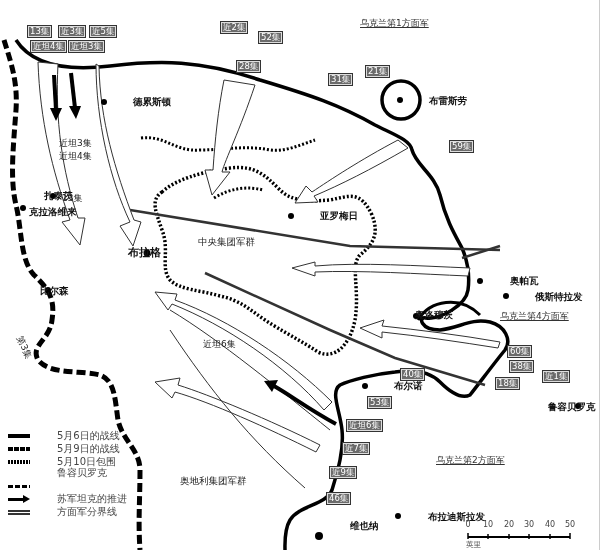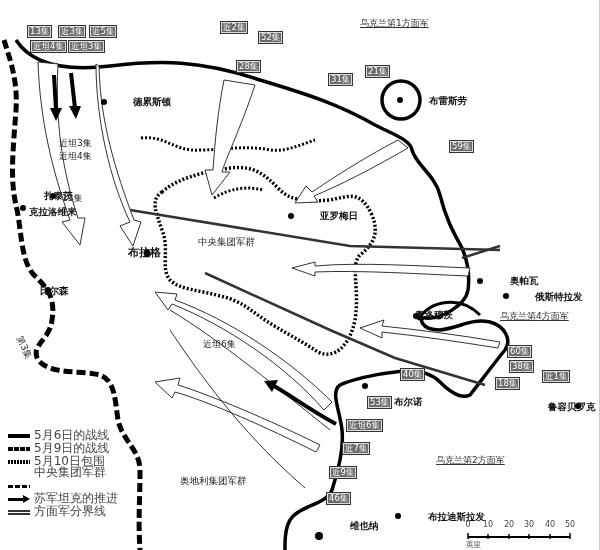--- a/index.html
+++ b/index.html
@@ -7,21 +7,21 @@
     svg { position: absolute; left: 0; top: 0; }
     .lbl { position: absolute; font-size: 9px; color: #222; white-space: nowrap; line-height: 1; }
     .unit { position: absolute; font-size: 8.5px; color: #fff; background: #6b6b6b; border: 1px solid #333; padding: 0 2px; line-height: 11px; white-space: nowrap; box-shadow: inset 0 0 0 1px #ddd; }
     .city { position: absolute; font-size: 9.5px; font-weight: bold; color: #111; white-space: nowrap; line-height: 1; font-family: "DejaVu Serif", serif; padding-left: 24px; }
     .city-big { font-size: 11px; }
     .front { position: absolute; font-size: 9px; color: #333; text-decoration: underline; white-space: nowrap; line-height: 1; }
     .group { position: absolute; font-size: 9.5px; color: #222; white-space: nowrap; line-height: 1; }
     .legend { position: absolute; left: 6px; top: 430px; width: 130px; }
     .legend-row { display: flex; align-items: flex-start; margin-bottom: 2px; }
     .legend-sym { width: 28px; height: 10px; flex: none; position: relative; margin-top: 1px; }
-    .legend-text { font-size: 12px; color: #444; line-height: 11px; }
+    .legend-text { font-size: 10px; color: #444; line-height: 11px; margin-left: 23px; }
     .scale { position: absolute; left: 466px; top: 520px; width: 104px; height: 28px; }
     .scale-tick { position: absolute; font-size: 8px; color: #444; top: 0; transform: translateX(-50%); }
     .scale-unit { position: absolute; font-size: 7.5px; color: #444; left: 0; top: 20px; }
     .frame { position: absolute; right: 0; top: 0; width: 1px; height: 550px; background: #ccc; }
   </style>
 </head>
 <body>
 
 <svg width="600" height="550" viewBox="0 0 600 550">
   <defs>
@@ -92,21 +92,21 @@
 <div class="city" style="left:109px;top:97px;">德累斯顿</div>
 <div class="city" style="left:405px;top:96px;text-align:right;">布雷斯劳</div>
 <div class="city" style="left:296px;top:211px;">亚罗梅日</div>
 <div class="city" style="left:20px;top:191px;">扎泰茨</div>
 <div class="city" style="left:5px;top:207px;">克拉洛维来</div>
 <div class="city city-big" style="left:104px;top:247px;">布拉格</div>
 <div class="city" style="left:16px;top:286px;">比尔森</div>
 <div class="city" style="left:486px;top:276px;">奥帕瓦</div>
 <div class="city" style="left:511px;top:292px;">俄斯特拉发</div>
 <div class="city" style="left:375px;top:310px;margin-left:16px;">奥洛穆茨</div>
-<div class="city" style="left:370px;top:381px;margin-top:16px;">布尔诺</div>
+<div class="city" style="left:370px;top:381px;">布尔诺</div>
 <div class="city" style="left:524px;top:402px;">鲁容贝罗克</div>
 <div class="city" style="left:326px;top:521px;">维也纳</div>
 <div class="city" style="left:404px;top:512px;">布拉迪斯拉发</div>
 
 <div class="front" style="left:360px;top:19px;">乌克兰第1方面军</div>
 <div class="front" style="left:500px;top:312px;">乌克兰第4方面军</div>
 <div class="front" style="left:436px;top:456px;">乌克兰第2方面军</div>
 
 <div class="group" style="left:198px;top:237px;">中央集团军群</div>
 <div class="group" style="left:180px;top:476px;">奥地利集团军群</div>
@@ -150,21 +150,21 @@
     <div class="legend-sym">
         <div style="position:absolute;left:2px;top:3px;width:22px;height:4px;background:repeating-linear-gradient(90deg,#000 0 5px,#fff 5px 6px);"></div>
       </div>
     <div class="legend-text">5月9日的战线</div>
   </div>
   <div class="legend-row">
     <div class="legend-sym">
         <div style="position:absolute;left:2px;top:3px;width:22px;height:4px;background:repeating-linear-gradient(90deg,#000 0 2px,#fff 2px 3px);"></div>
       </div>
     <div class="legend-text" style="white-space:pre-line;">5月10日包围
-中央集团军群</div>
+鲁容贝罗克</div>
   </div>
   <div class="legend-row">
     <div class="legend-sym">
         <div style="position:absolute;left:2px;top:4px;width:22px;height:3px;background:repeating-linear-gradient(90deg,#000 0 5px,#fff 5px 7px);"></div>
       </div>
   </div>
   <div class="legend-row">
     <div class="legend-sym">
       <div style="position:absolute;left:2px;top:4px;width:16px;height:3px;background:#000;"></div>
       <div style="position:absolute;left:17px;top:1px;width:0;height:0;border-left:7px solid #000;border-top:4.5px solid transparent;border-bottom:4.5px solid transparent;"></div>

